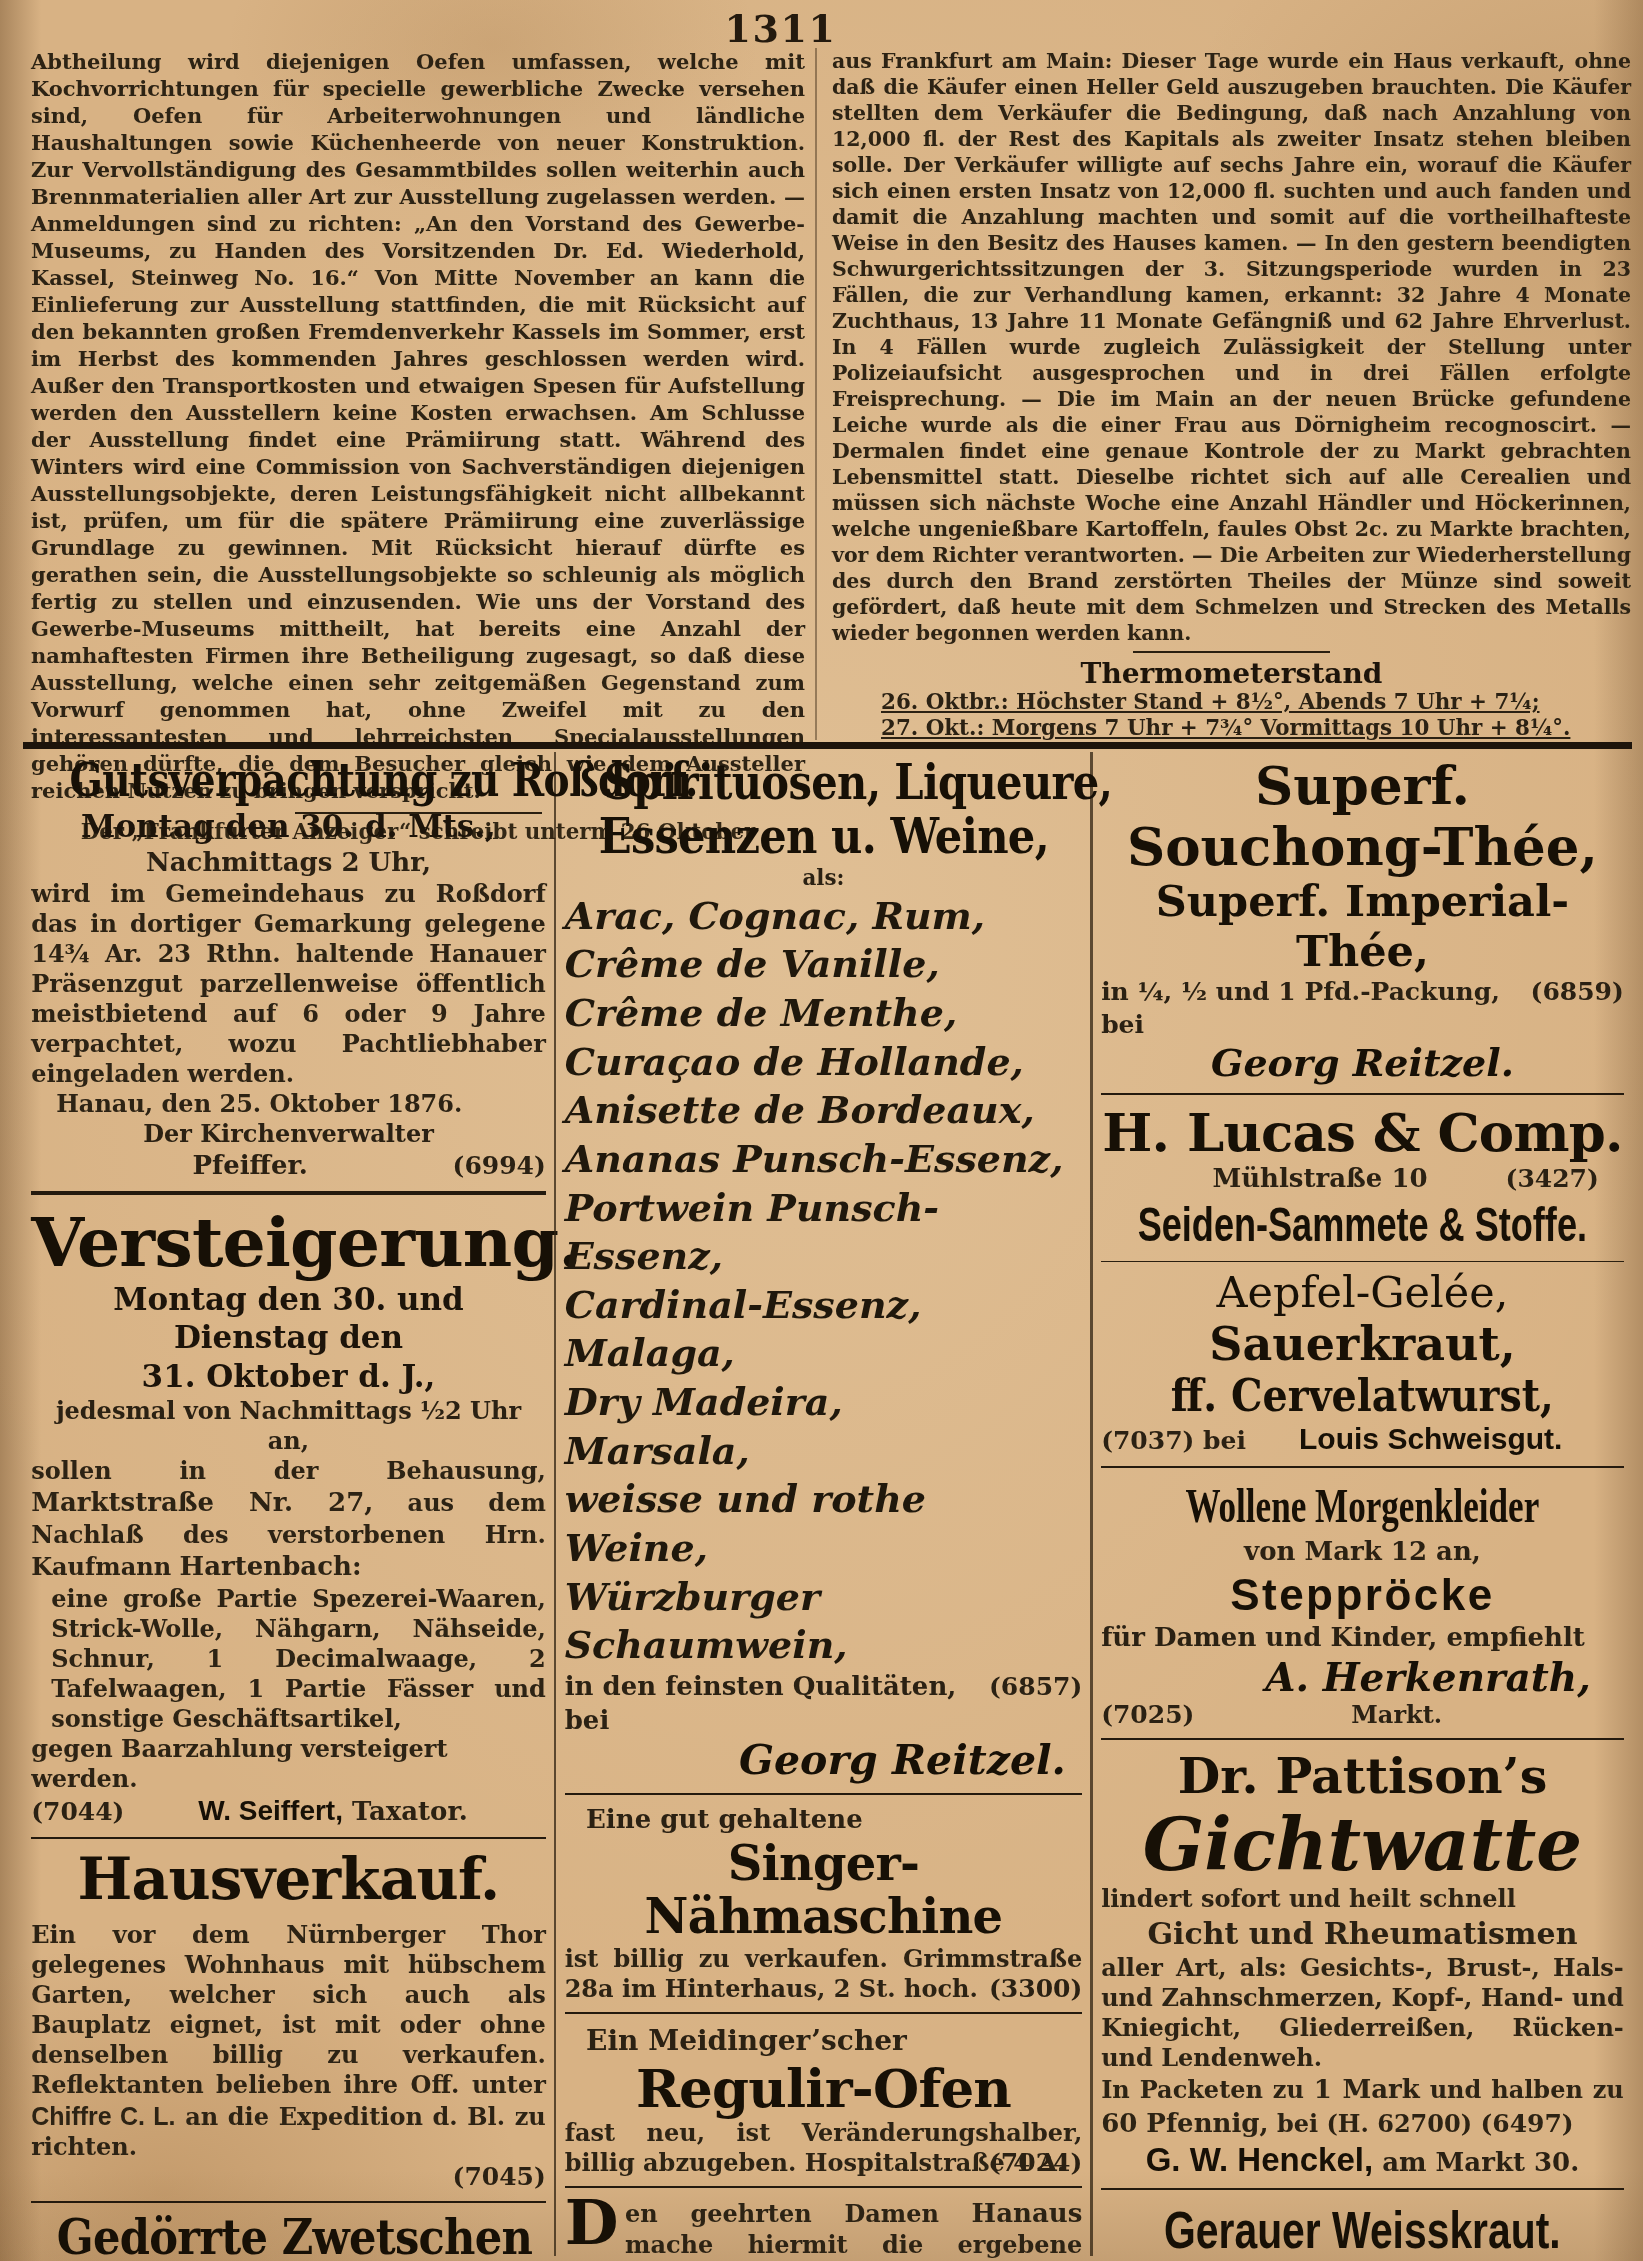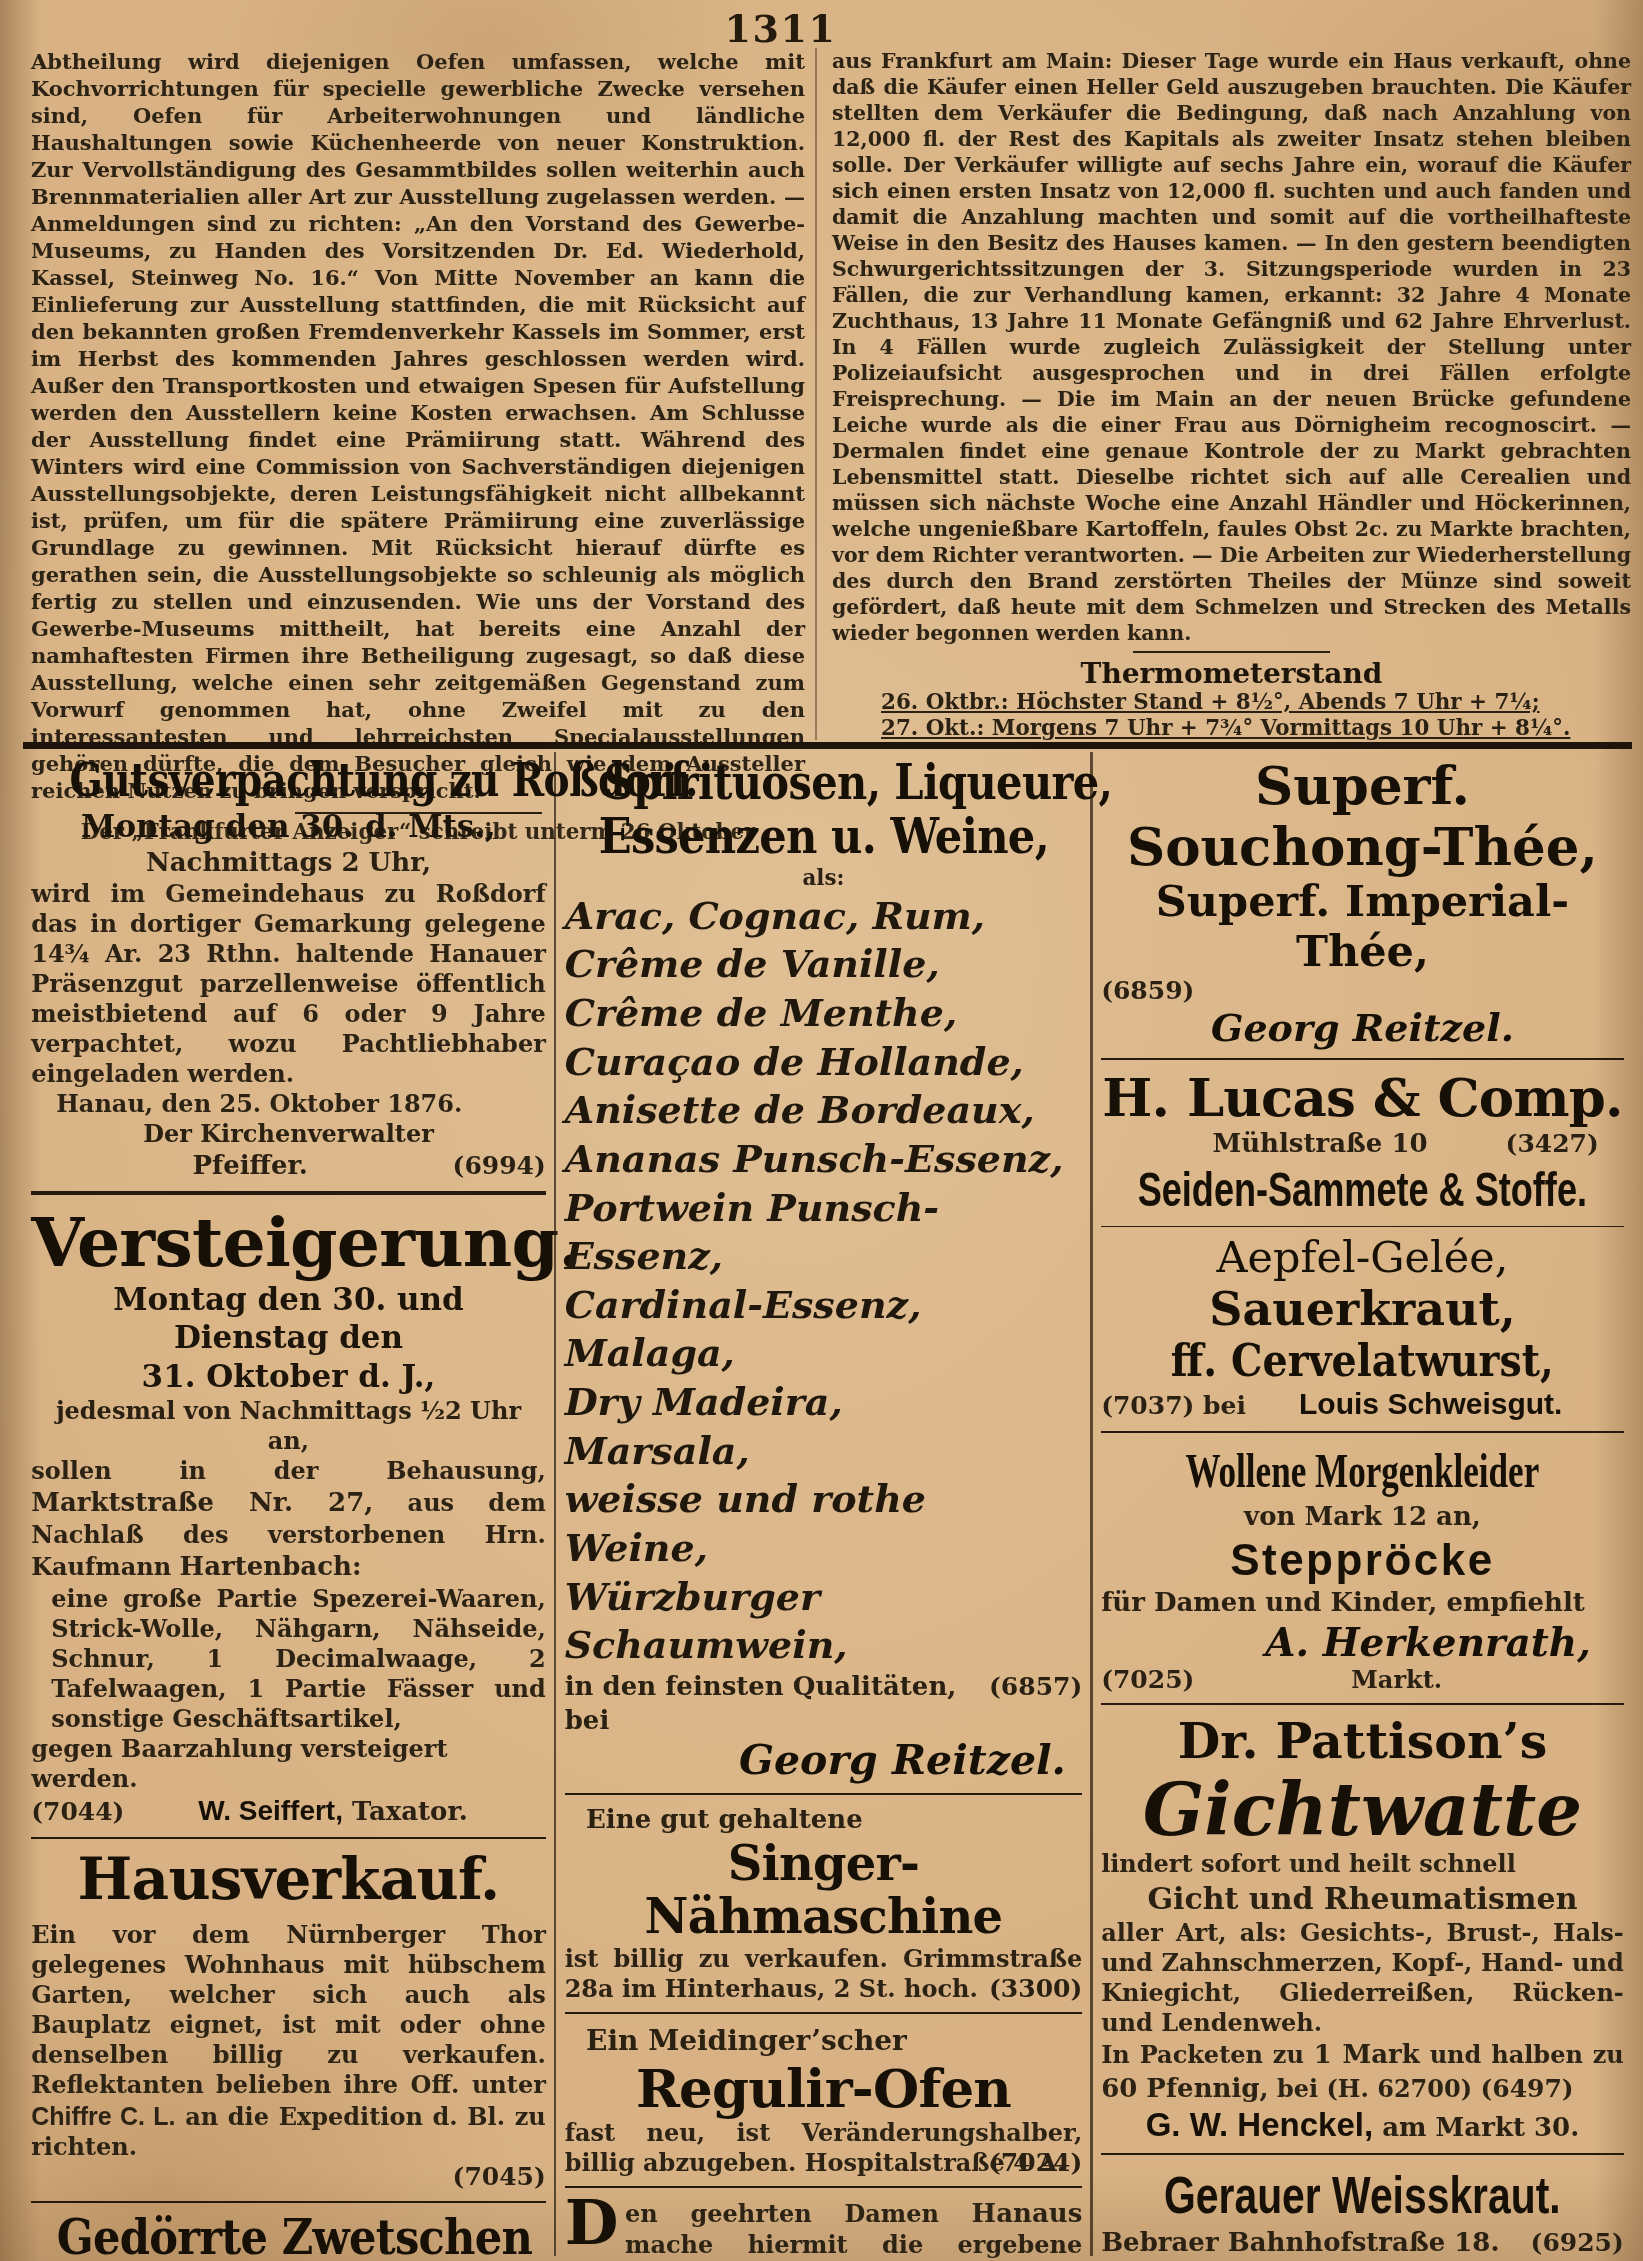--- a/index.html
+++ b/index.html
@@ -210,20 +210,21 @@
     </div>
 
     <div class="vr"></div>
 
     <div class="adcol" id="col-r">
 
       <div>
         <div class="ctr h-l" style="font-size:53px">Superf. Souchong-Thée,</div>
         <div class="ctr h-l" style="font-size:43px">Superf. Imperial-Thée,</div>
         <div class="row">
+          <span class="h-s" style="font-size:25px">in ¼, ½ und 1 Pfd.-Packung, bei</span>
           <span class="num">(6859)</span>
         </div>
         <div class="sig-it" style="text-align:center; font-size:38px">Georg Reitzel.</div>
       </div>
 
       <div class="sep1"></div>
 
       <div>
         <div class="ctr h-xl" style="font-size:53px">H. Lucas &amp; Comp.</div>
         <div class="row" style="padding:0 25px">

